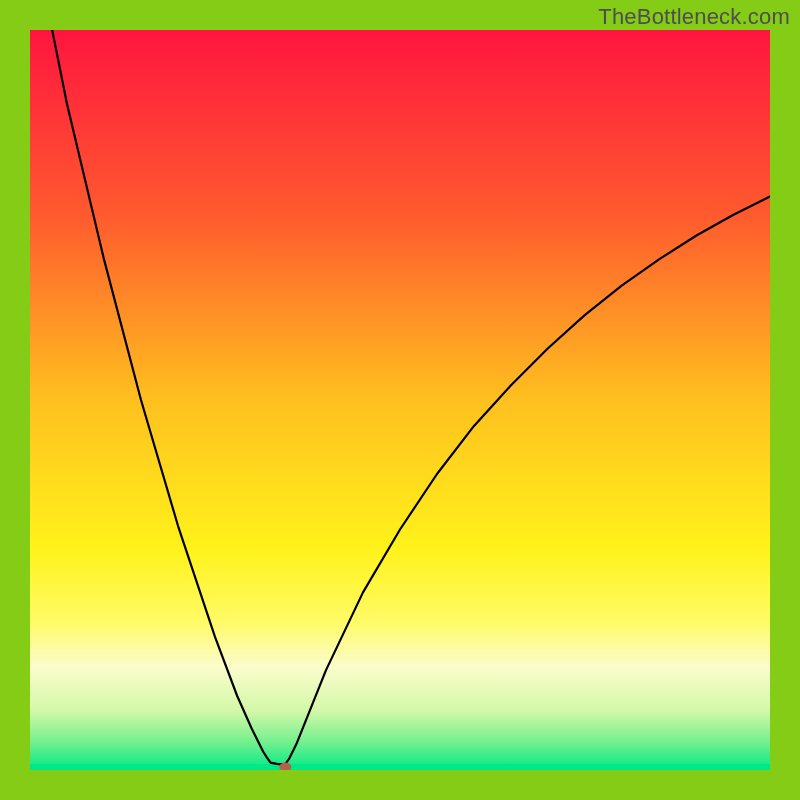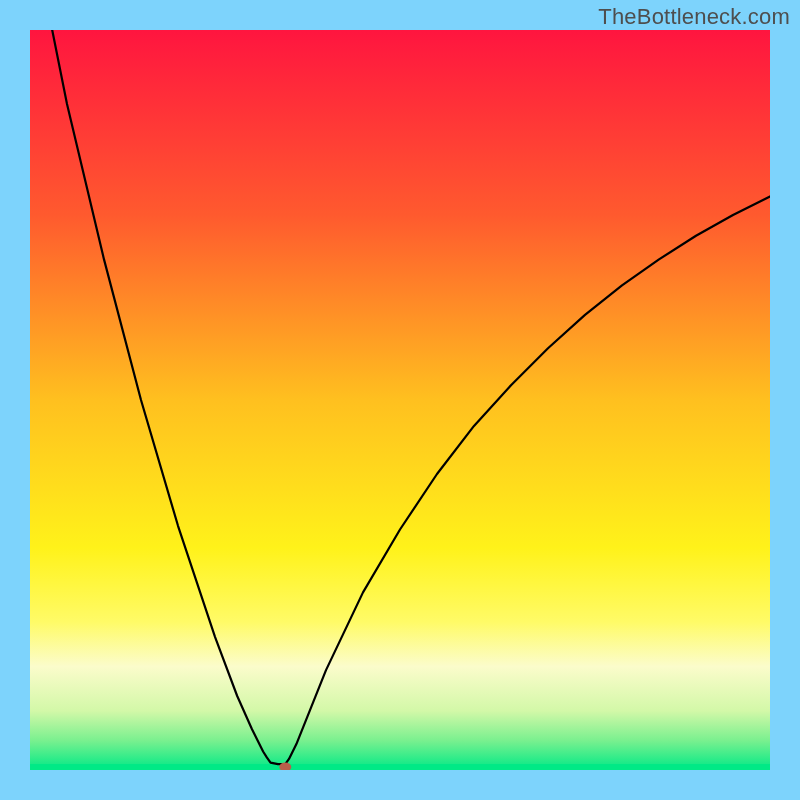--- a/index.html
+++ b/index.html
@@ -8,21 +8,21 @@
     width: 800px;
     height: 800px;
     background: #000;
     font-family: Arial, Helvetica, sans-serif;
     overflow: hidden;
   }
   .frame {
     position: relative;
     width: 800px;
     height: 800px;
-    background: #7dd3fc;
+    background: #84cc16;
   }
   .watermark {
     position: absolute;
     top: 4px;
     right: 10px;
     color: #4e4e4e;
     font-size: 22px;
     font-weight: 500;
     letter-spacing: 0.2px;
     z-index: 20;

